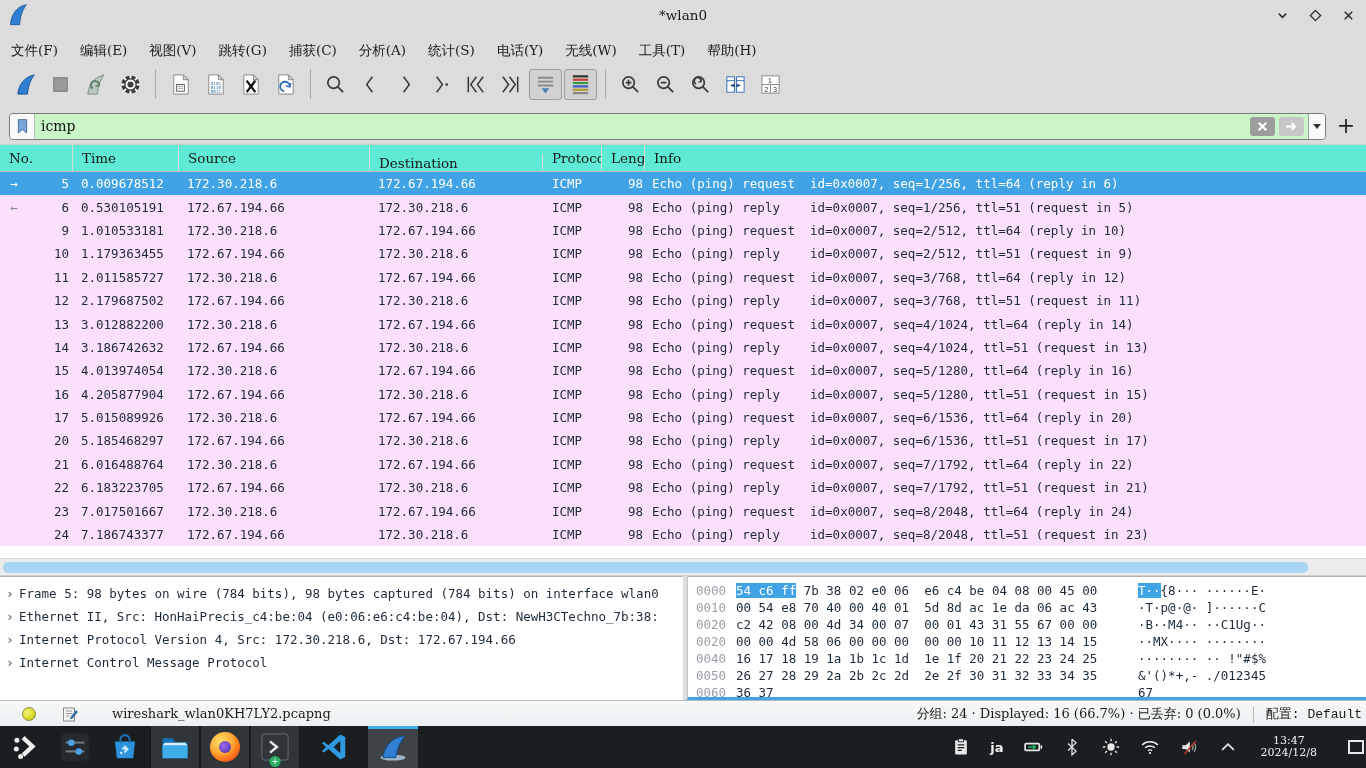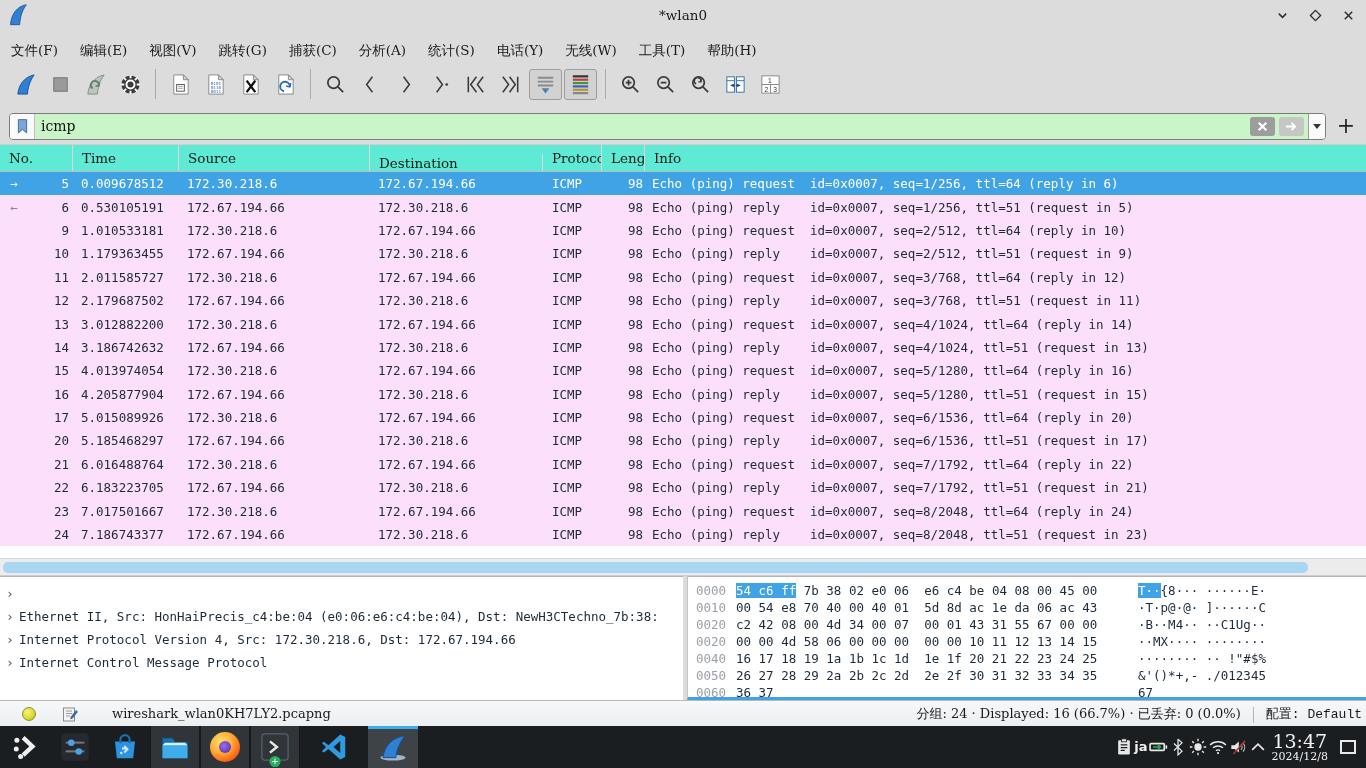--- a/index.html
+++ b/index.html
@@ -85,26 +85,26 @@
   .task.raised{background:#30353a;box-shadow:inset 1px 0 0 #16181b,inset -1px 0 0 #16181b;}
   .task.active{background:#3e4348;}
   .task.active::before{content:"";position:absolute;top:0;left:0;right:0;height:3px;background:#3daee9;}
   .task svg{width:30px;height:30px;}
   .ff-icon{width:30px;height:30px;border-radius:50%;position:relative;
            background:radial-gradient(circle at 36% 32%,#ffe066 0%,#ffb13d 38%,#ff7a1a 62%,#e8401f 88%);}
   .ff-icon::after{content:"";position:absolute;left:9px;top:9px;width:12px;height:12px;border-radius:50%;
            background:radial-gradient(circle at 40% 40%,#9b6df0,#4a2a9c);}
   .badge{position:absolute;bottom:1px;left:50%;transform:translateX(-50%);width:11px;height:11px;border-radius:50%;
          background:#27ae60;color:#fff;font-size:9px;line-height:11px;text-align:center;font-family:"DejaVu Sans",sans-serif;}
-  .tray{margin-left:auto;display:flex;align-items:center;gap:0;padding-right:10px;}
+  .tray{margin-left:auto;display:flex;align-items:center;gap:19px;padding-right:2px;}
   .tray-icon{width:20px;height:20px;display:flex;align-items:center;justify-content:center;}
   .tray-icon svg{width:20px;height:20px;}
   .kb-layout{color:#f0f0f0;font-size:13px;font-family:"DejaVu Sans",sans-serif;font-weight:bold;}
   .clock{text-align:center;color:#f2f2f2;line-height:1.1;margin:0 4px;}
-  .clock-time{font-size:19px;}
+  .clock-time{font-size:11px;}
   .clock-date{font-size:11px;}
   .show-desktop{width:16px;height:14px;border:2px solid #e8e8e8;margin-left:8px;}
 </style>
 </head>
 <body>
 
 <div class="screen">
 
   <div class="titlebar">
     <span class="app-logo">
@@ -495,21 +495,21 @@
         <span class="c-info">Echo (ping) reply    id=0x0007, seq=8/2048, ttl=51 (request in 23)</span>
       </div>
     </div>
 
   <div class="hscroll">
     <div class="handle"></div>
   </div>
 
   <div class="panes">
     <div class="detail-pane" id="detail-pane">
-        <div class="dline"><span class="dchev">›</span></div>
+        <div class="dline"><span class="dchev">›</span><span class="dtext">Frame 5: 98 bytes on wire (784 bits), 98 bytes captured (784 bits) on interface wlan0</span></div>
         <div class="dline"><span class="dchev">›</span><span class="dtext">Ethernet II, Src: HonHaiPrecis_c4:be:04 (e0:06:e6:c4:be:04), Dst: NewH3CTechno_7b:38:</span></div>
         <div class="dline"><span class="dchev">›</span><span class="dtext">Internet Protocol Version 4, Src: 172.30.218.6, Dst: 172.67.194.66</span></div>
         <div class="dline"><span class="dchev">›</span><span class="dtext">Internet Control Message Protocol</span></div>
       </div>
     <div class="splitter"></div>
     <div class="hex-pane" id="hex-pane">
         <div class="hrow"><span class="hoff">0000</span><span class="hhex"><span class="hl">54 c6 ff</span> 7b 38 02 e0 06  e6 c4 be 04 08 00 45 00</span><span class="hasc"><span class="hl">T··</span>{8··· ······E·</span></div>
         <div class="hrow"><span class="hoff">0010</span><span class="hhex">00 54 e8 70 40 00 40 01  5d 8d ac 1e da 06 ac 43</span><span class="hasc">·T·p@·@· ]······C</span></div>
         <div class="hrow"><span class="hoff">0020</span><span class="hhex">c2 42 08 00 4d 34 00 07  00 01 43 31 55 67 00 00</span><span class="hasc">·B··M4·· ··C1Ug··</span></div>
         <div class="hrow"><span class="hoff">0020</span><span class="hhex">00 00 4d 58 06 00 00 00  00 00 10 11 12 13 14 15</span><span class="hasc">··MX···· ········</span></div>

